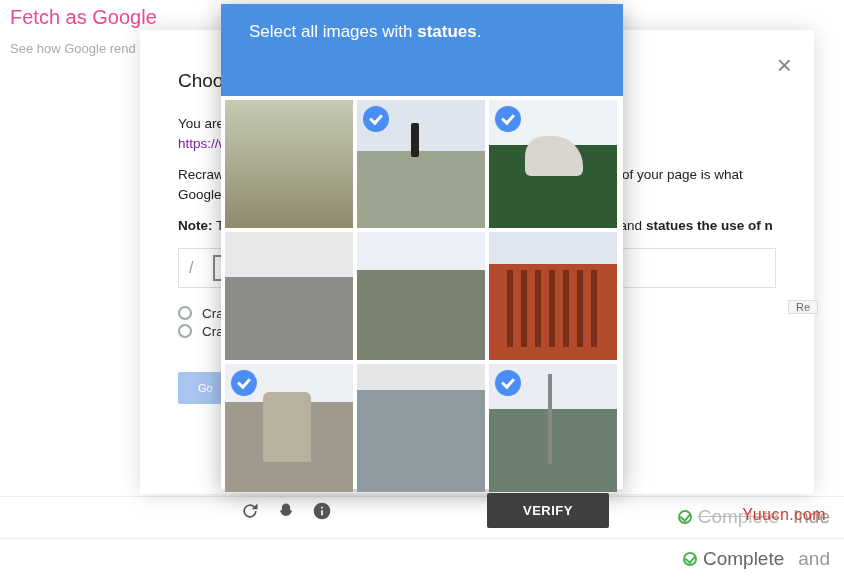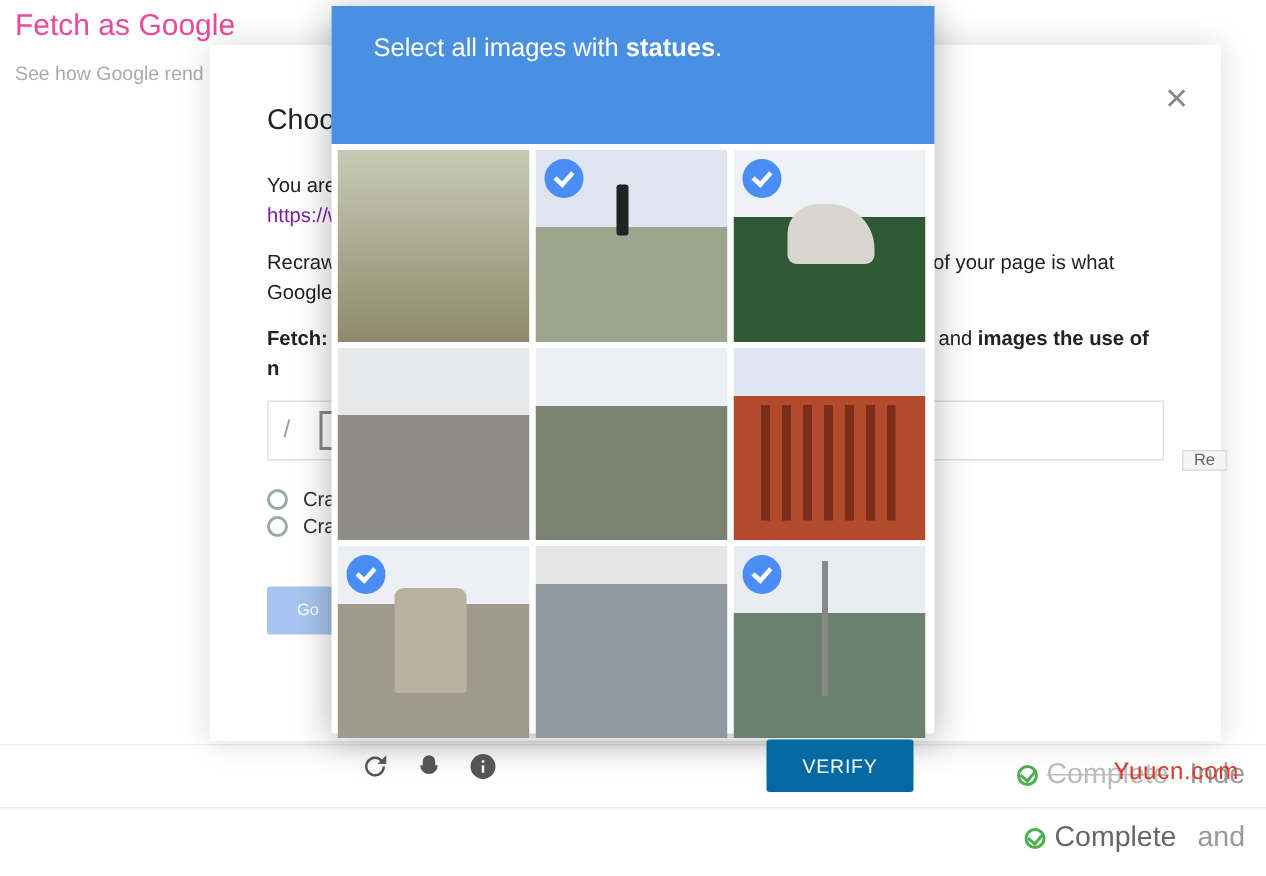--- a/index.html
+++ b/index.html
@@ -110,23 +110,23 @@
     margin-top:auto;
     height:58px;
     border-top:1px solid #e6e6e6;
     display:flex; align-items:center;
     padding: 0 14px 0 18px;
   }
   .ic { width:22px; height:22px; margin-right:14px; display:flex; align-items:center; justify-content:center; color:#555; }
   .ic svg { width:20px; height:20px; fill:#555; }
   .verify-btn {
     margin-left:auto;
-    background:#0369a1; color:#fff;
-    border:none; padding:10px 24px;
-    font-size:13px; font-weight:400;
+    background:#404040; color:#fff;
+    border:none; padding:10px 36px;
+    font-size:13px; font-weight:700;
     border-radius:2px; letter-spacing:0.5px;
   }
 </style>
 </head>
 <body>
 
 <div class="bg-page">
   <div class="bg-title">Fetch as Google</div>
   <div class="bg-sub">See how Google rend</div>
 </div>
@@ -150,25 +150,25 @@
   <p>
     <span>You are s</span><br>
     <a href="#">https://ww</a>
   </p>
   <p>
     <span>Recrawli</span>
     <span style="visibility:hidden">xxxxxxxxxxxxxxxxxxxxxxxxxxxxxxxxxxxxxxxxxxxxxxxxxxxxxxxxx</span>
     <span>of your page is what Google w</span>
   </p>
   <p>
-    <b>Fetch:</b>
+    <b>Note:</b>
     <span>Th</span>
     <span style="visibility:hidden">xxxxxxxxxxxxxxxxxxxxxxxxxxxxxxxxxxxxxxxxxxxxxxxxx</span>
     <span>idelines and </span>
-    <b>images the use of n</b>
+    <b>statues the use of n</b>
   </p>
 
   <div class="url-row">
     <span class="url-slash">/</span>
     <span class="url-box"></span>
   </div>
   <div class="right-btn">Re</div>
 
   <div class="radio-row">
     <span class="radio"></span>

